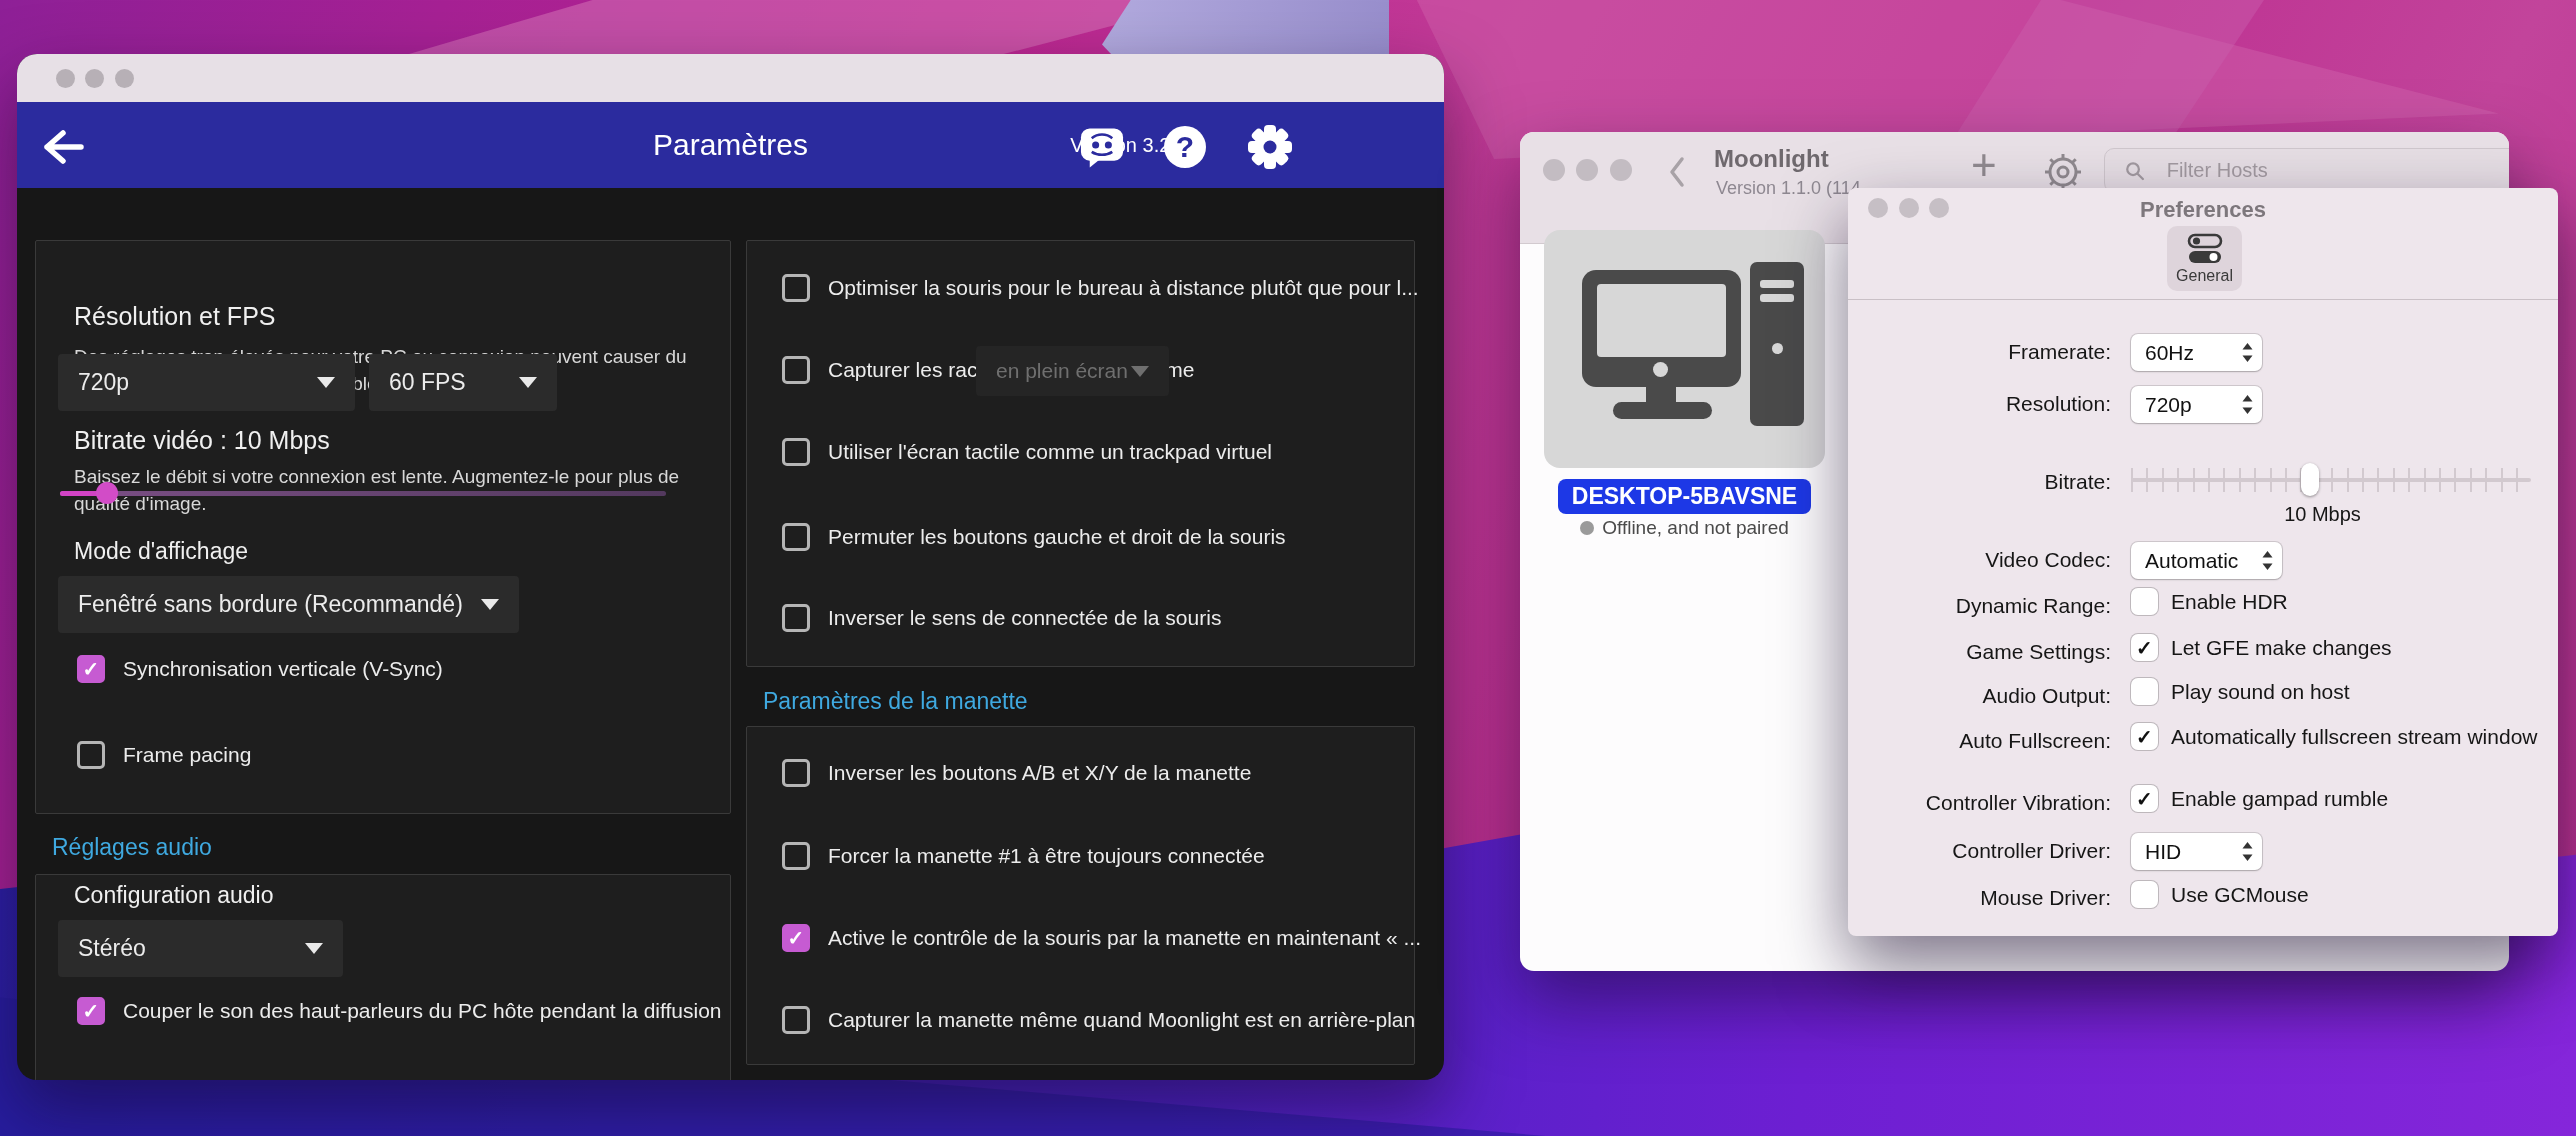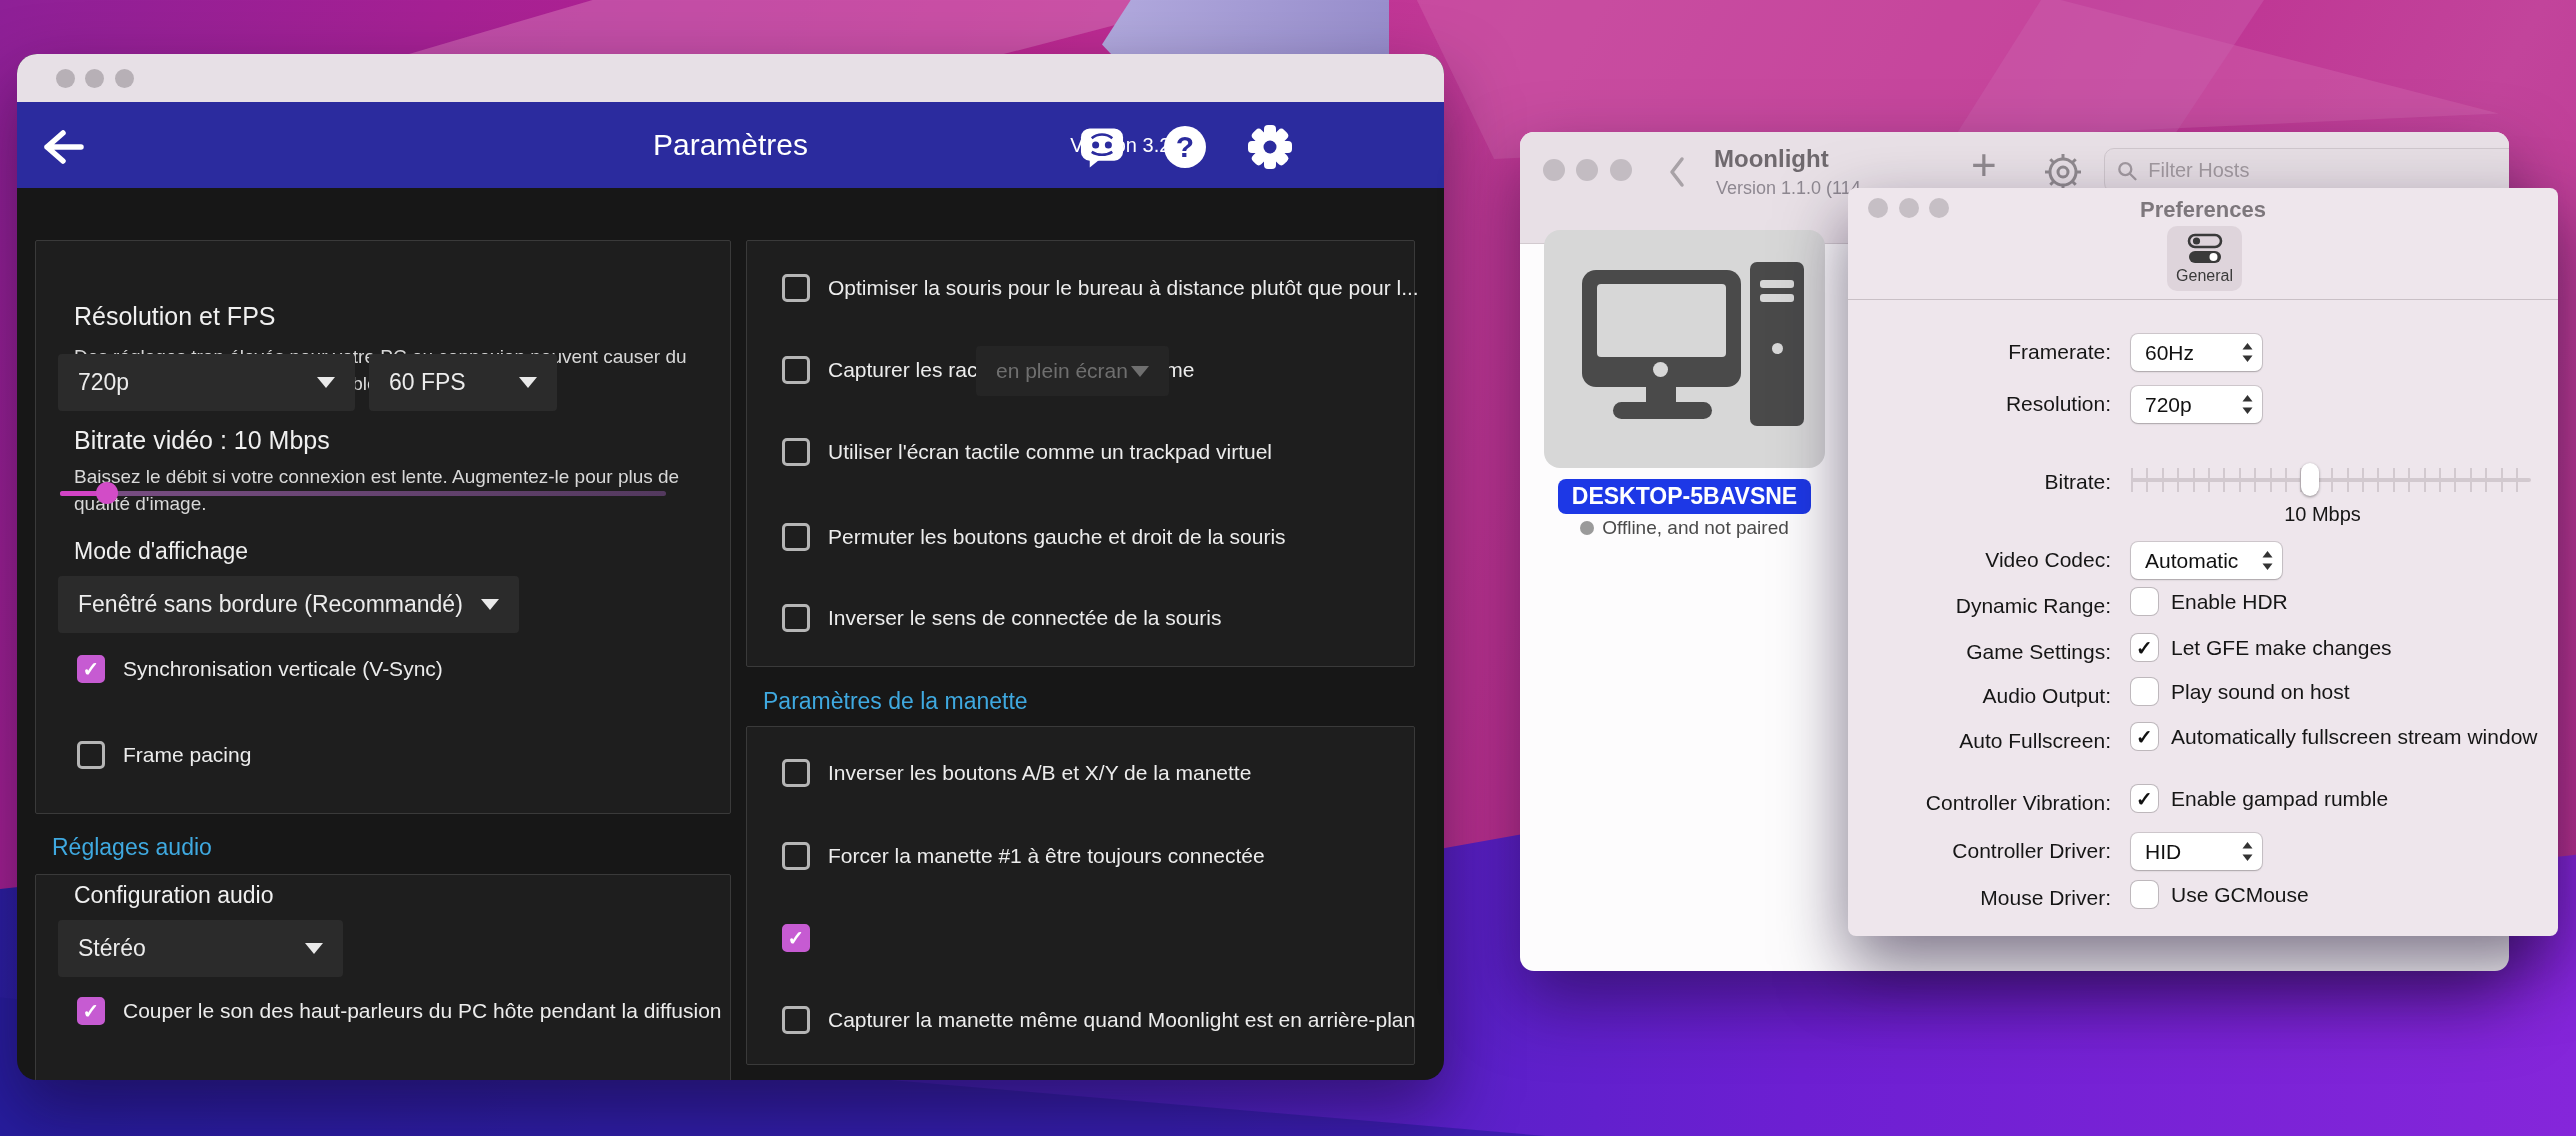--- a/index.html
+++ b/index.html
@@ -62,21 +62,21 @@
   
   #win-back{position:absolute;left:1520px;top:132px;width:989px;height:839px;border-radius:14px;
     overflow:hidden;background:#fdfcfd;}
   .bk-header{position:absolute;left:0;top:0;width:100%;height:111px;background:#e8e0e6;
     border-bottom:1px solid #d2cacf;}
   .bk-dot{width:22px;height:22px;top:27px;background:#c3bcc2;}
   .bk-title{position:absolute;left:194px;top:13px;font-size:24px;font-weight:bold;color:#6f696e;}
   .bk-sub{position:absolute;left:196px;top:46px;font-size:18px;color:#8e8891;white-space:nowrap;}
   .bk-ic{position:absolute;color:#908a8f;}
   .filter-field{position:absolute;left:584px;top:16px;width:458px;height:45px;background:#e6dee4;
-    border:1.5px solid #cfc7cd;border-radius:10px;display:flex;align-items:center;padding:0 12px;gap:9px;
+    border:1.5px solid #cfc7cd;border-radius:10px;display:flex;align-items:center;padding:0 20px;gap:20px;
     box-sizing:border-box;}
   .filter-input{border:none;outline:none;background:transparent;font-size:20px;color:#444;
     font-family:"Liberation Sans",sans-serif;width:100%;}
   .filter-input::placeholder{color:#a29aa0;}
   .host-wrap{position:absolute;left:24px;top:98px;width:281px;text-align:center;}
   .host-tile{position:relative;width:281px;height:238px;background:#d7d7d7;border-radius:16px;}
   .host-name{display:inline-block;margin-top:11px;background:#1d38e6;color:#fff;font-weight:bold;
     font-size:23px;padding:4px 14px;border-radius:8px;}
   .host-status{margin-top:3px;font-size:19px;color:#4a4a4a;display:flex;align-items:center;
     justify-content:center;gap:8px;}
@@ -233,20 +233,21 @@
     <div class="dk-row" style="left:765px;top:705px">
       <span class="dk-check"></span>
       <span>Inverser les boutons A/B et X/Y de la manette</span>
     </div>
     <div class="dk-row" style="left:765px;top:788px">
       <span class="dk-check"></span>
       <span>Forcer la manette #1 à être toujours connectée</span>
     </div>
     <div class="dk-row" style="left:765px;top:870px">
       <span class="dk-check on"></span>
+      <span>Active le contrôle de la souris par la manette en maintenant « ...</span>
     </div>
     <div class="dk-row" style="left:765px;top:952px">
       <span class="dk-check"></span>
       <span>Capturer la manette même quand Moonlight est en arrière-plan</span>
     </div>
   </div>
 
   <div id="win-back" class="shadowed">
     <div class="bk-header">
       <div class="traffic bk-dot" style="left:23px"></div>

